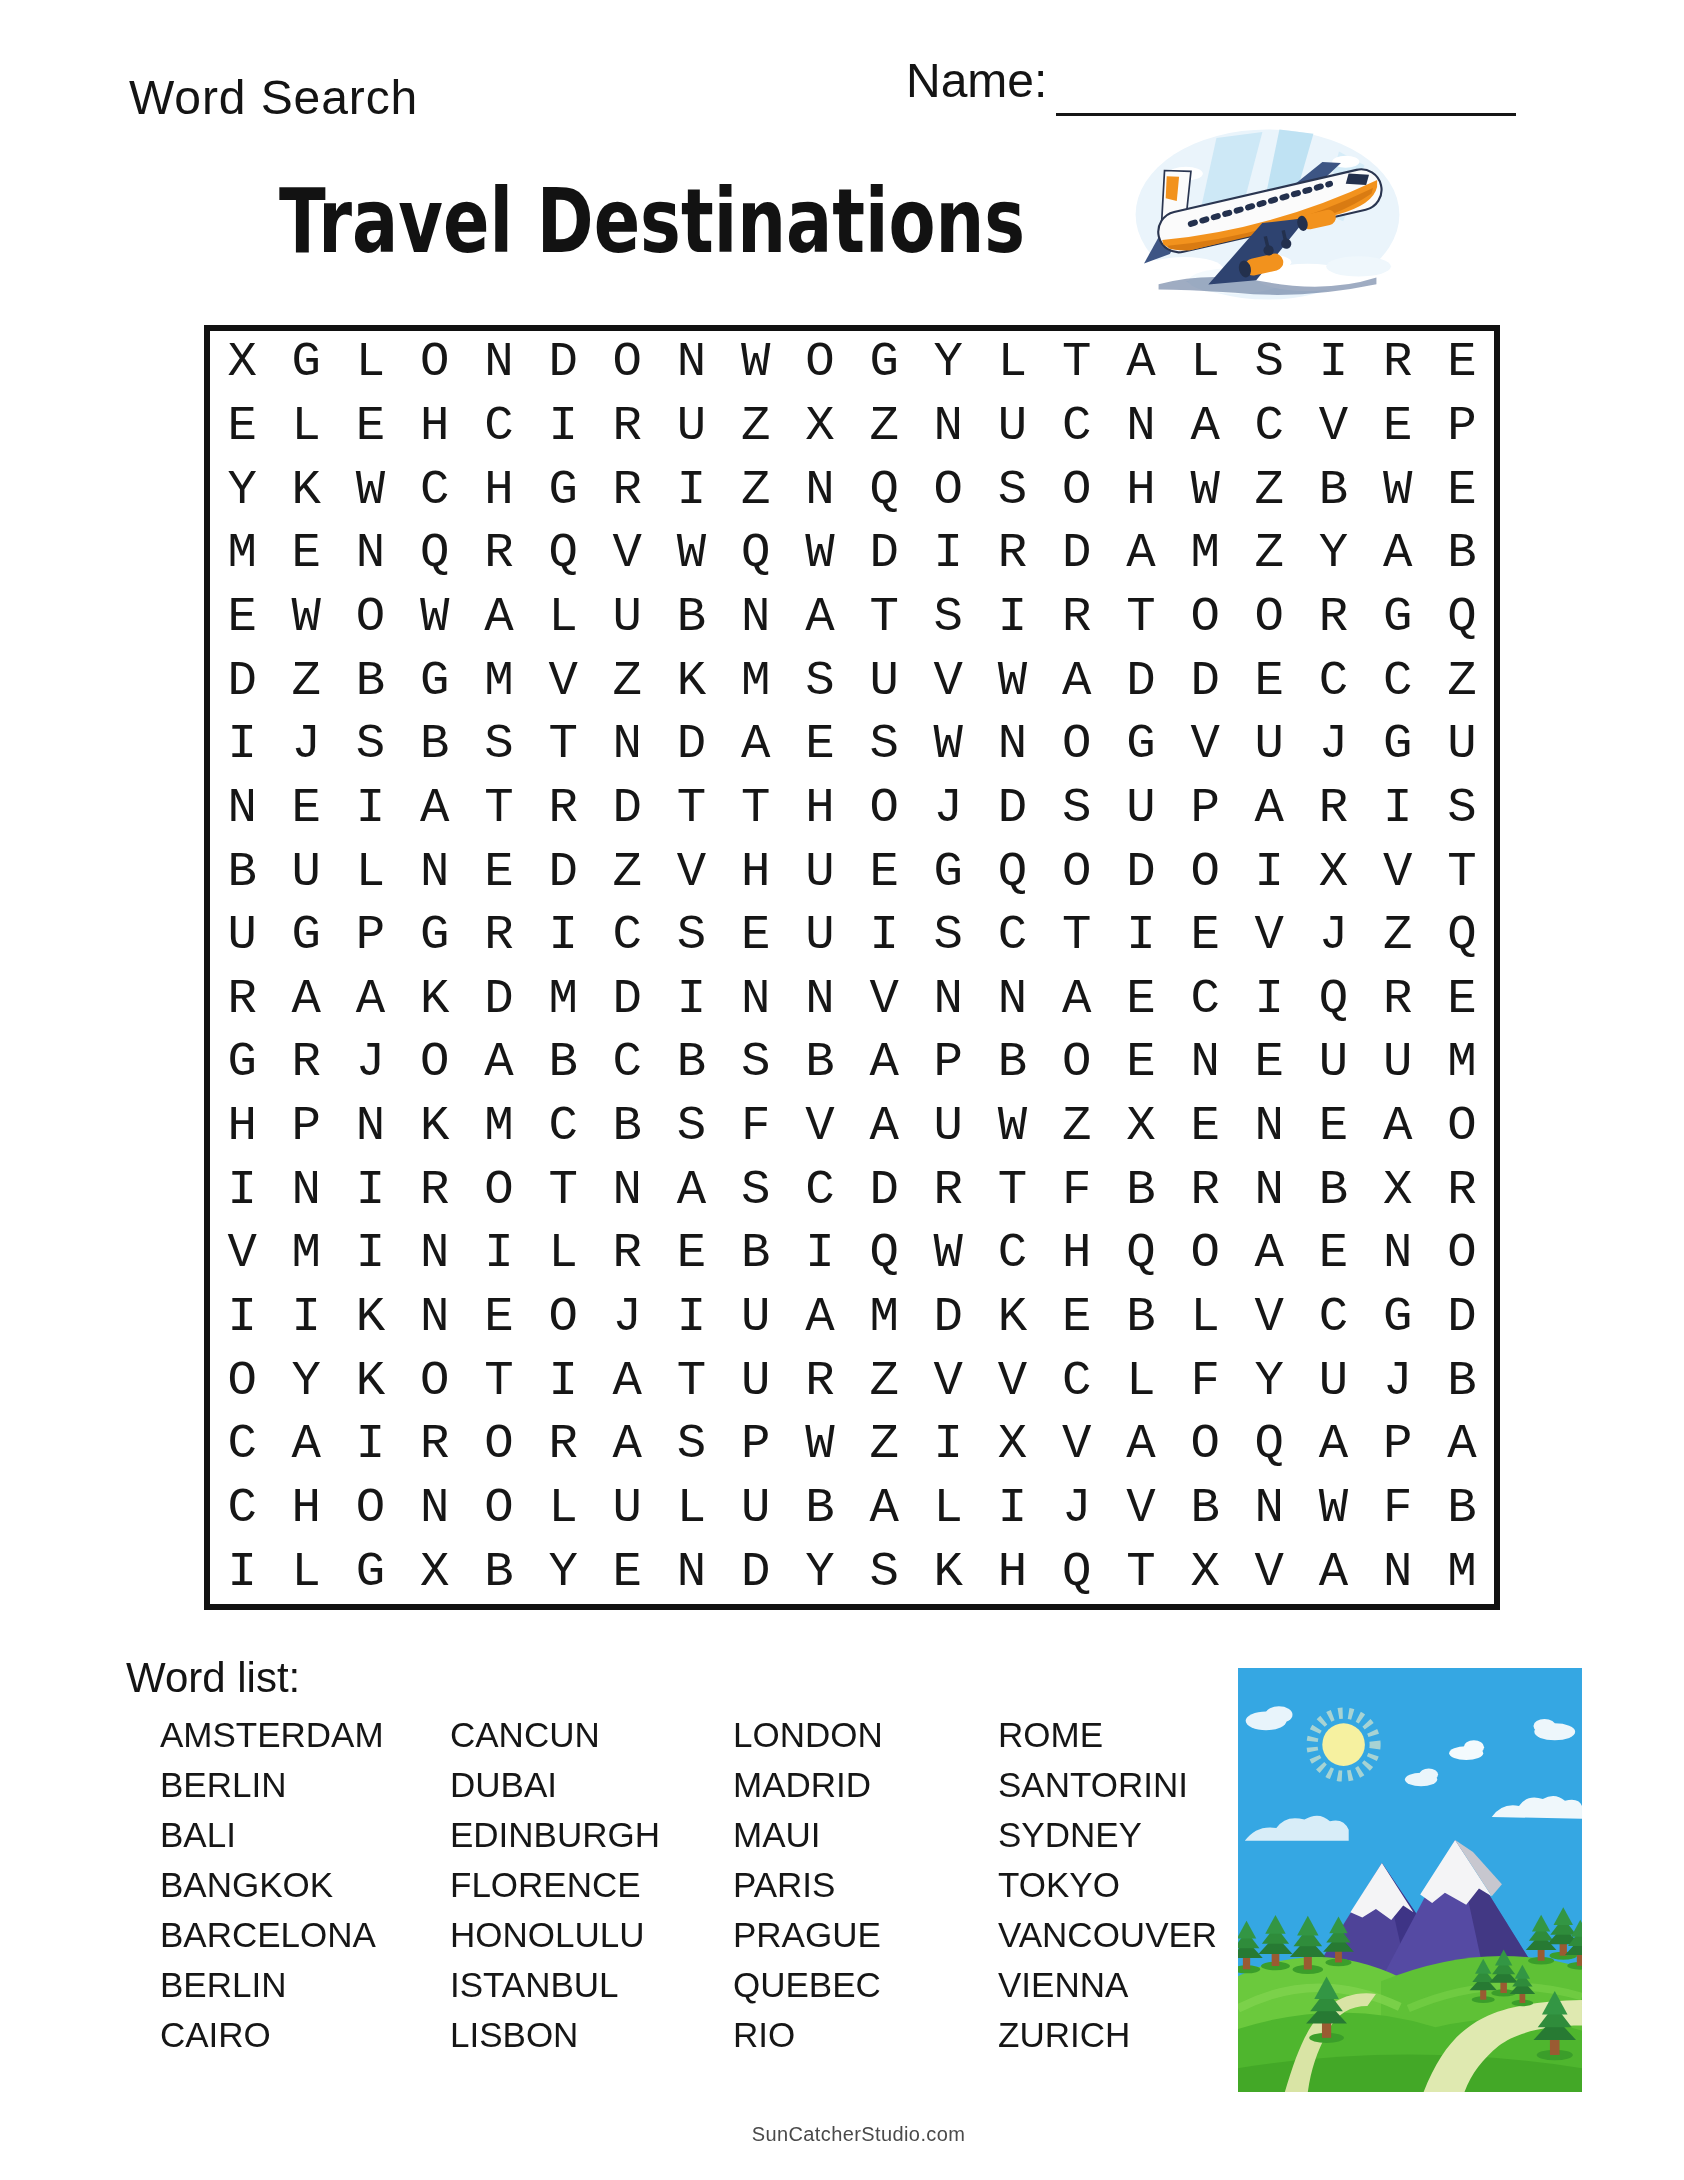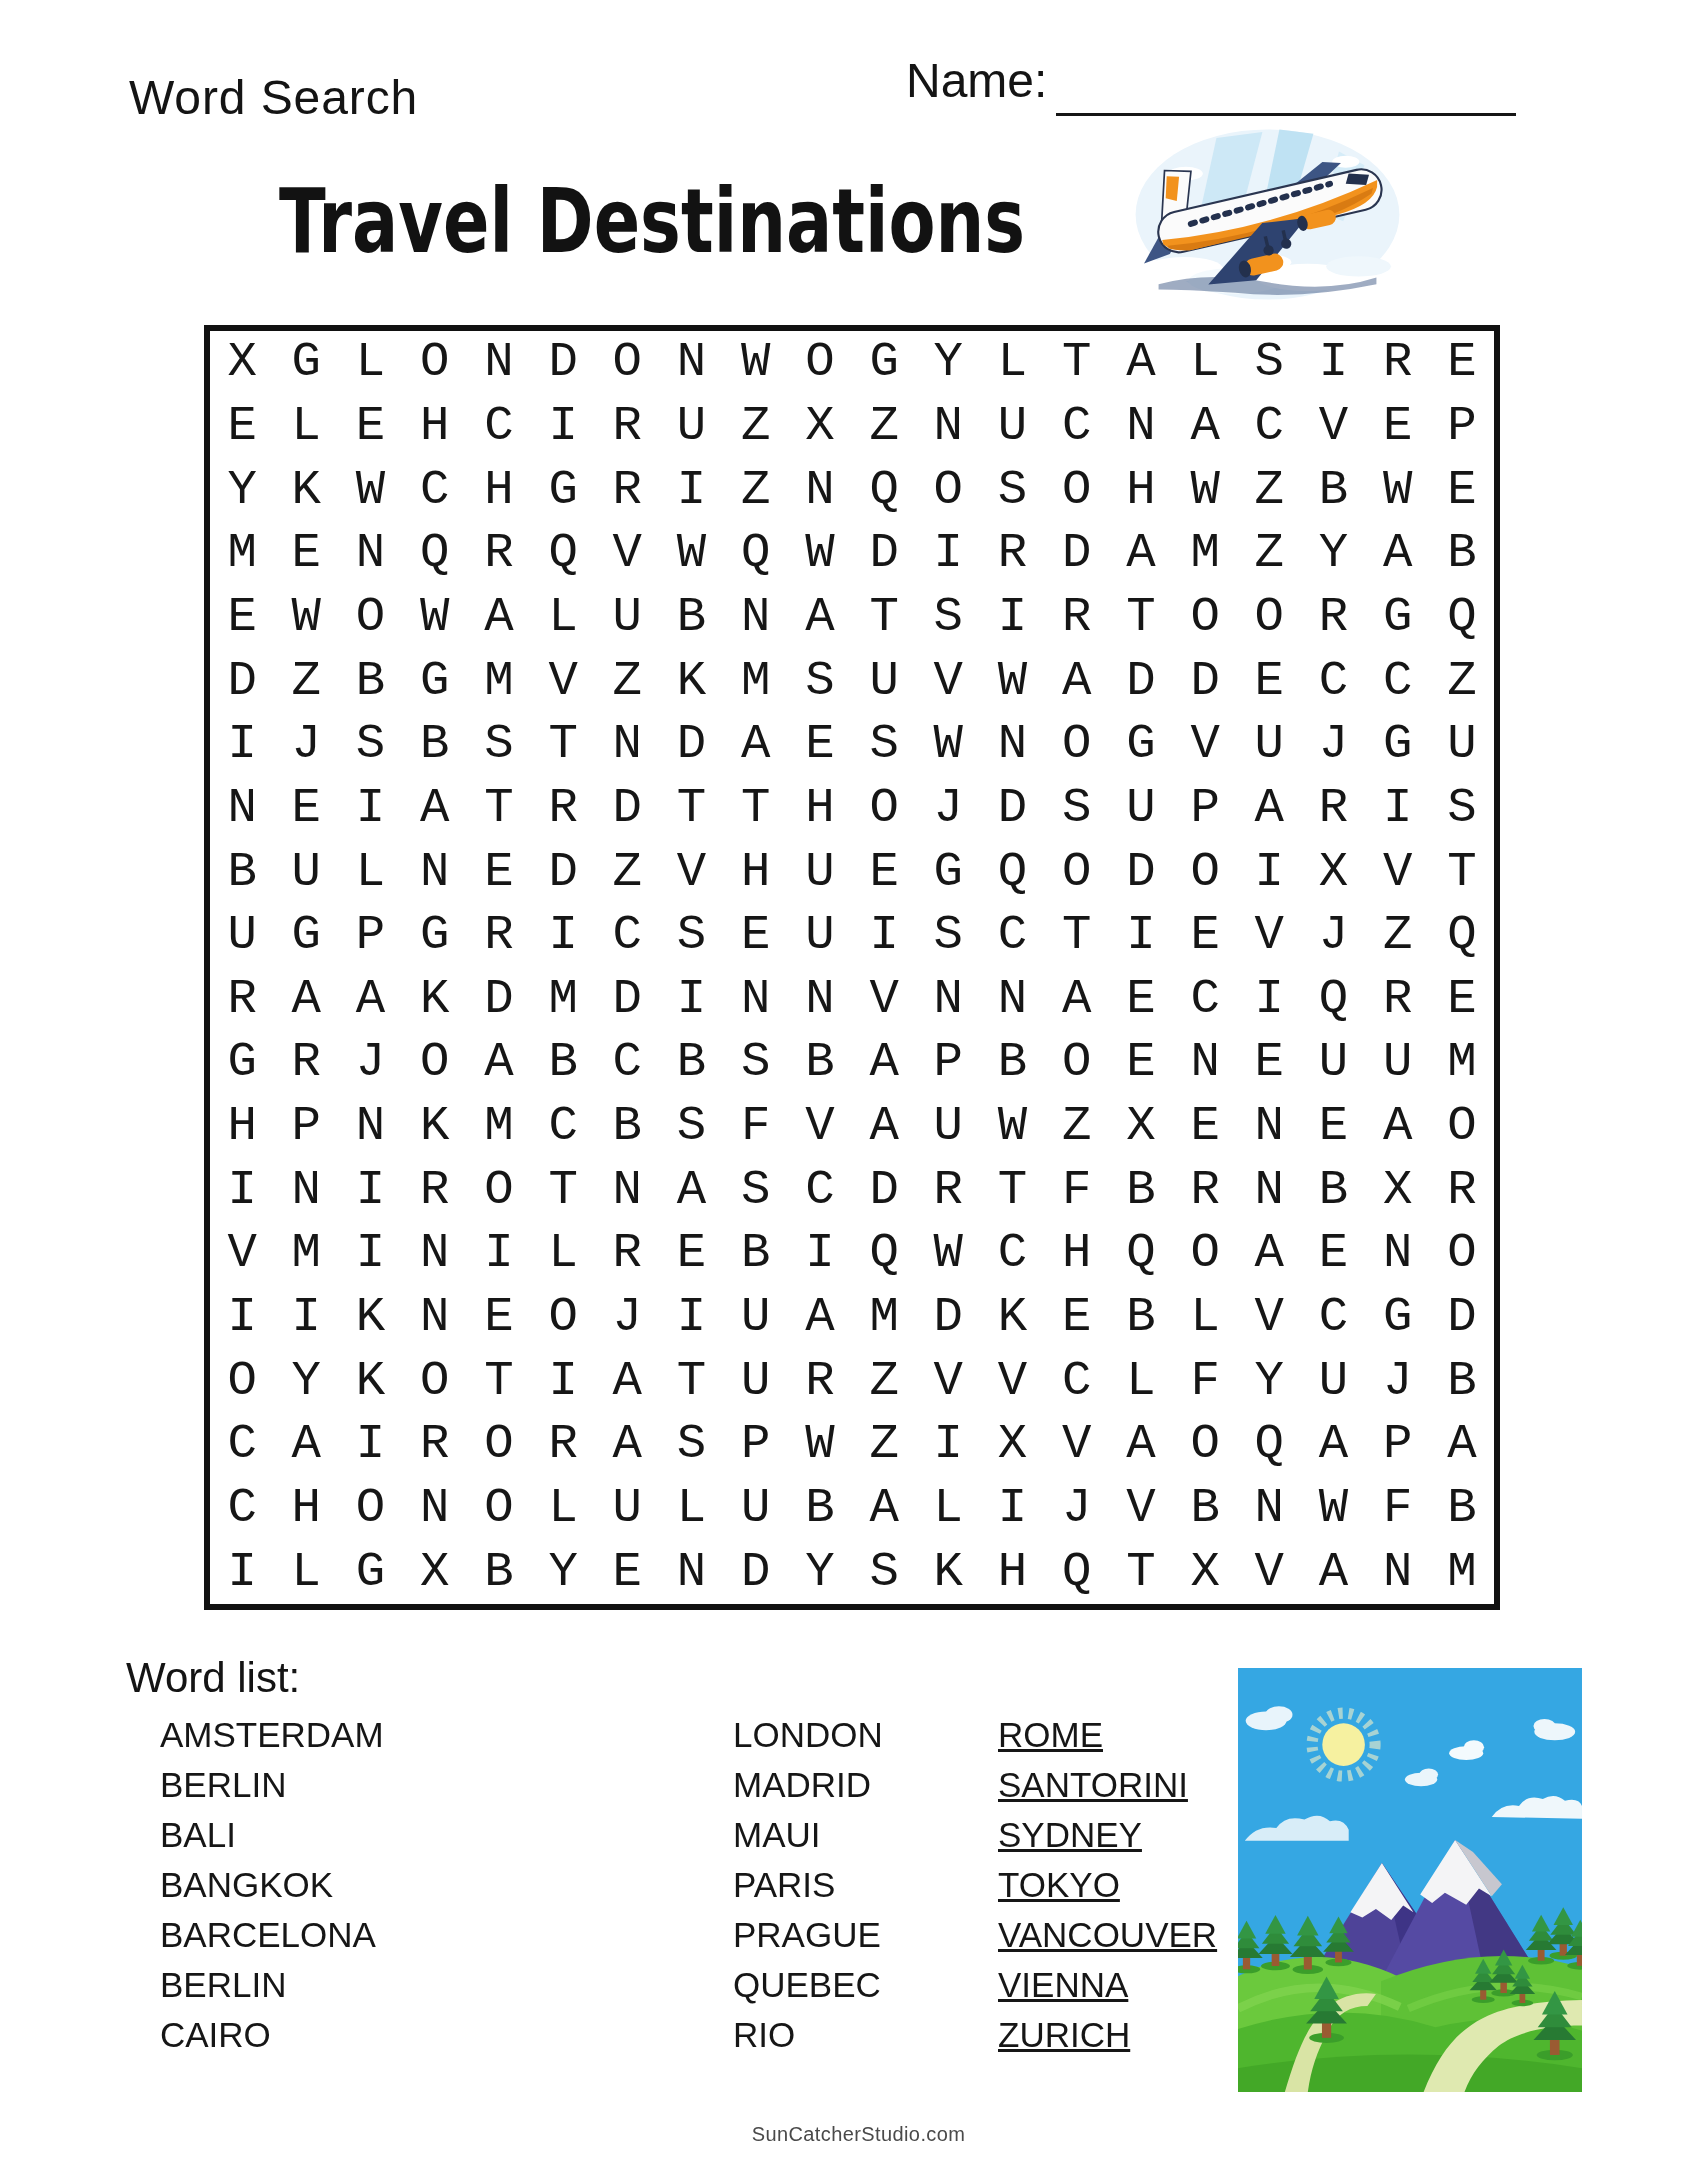--- a/index.html
+++ b/index.html
@@ -18,21 +18,21 @@
 
   .grid-box{position:absolute;left:204px;top:325px;width:1296px;height:1285px;
             box-sizing:border-box;border:6px solid #111111;background:#ffffff;
             display:grid;grid-template-columns:repeat(20,1fr);grid-auto-rows:1fr;}
   .cell{display:flex;align-items:center;justify-content:center;
         font-family:"Liberation Mono",monospace;font-size:49px;color:#161616;line-height:1;}
 
   .wl-label{position:absolute;left:126px;top:1654px;font-size:42px;color:#141414;text-align:center;}
   .wl-col{position:absolute;top:1710px;font-size:35px;color:#161616;}
   .wl-col .word{height:50px;line-height:50px;white-space:nowrap;}
-  .wl-col1{left:160px;} .wl-col2{left:450px;} .wl-col3{left:733px;} .wl-col4{left:998px;text-decoration:underline;}
+  .wl-col1{left:160px;} .wl-col2{left:450px;} .wl-col3{left:733px;} .wl-col4{left:998px;}
 
   .scene{position:absolute;left:1238px;top:1668px;width:344px;height:424px;}
 
   .footer{position:absolute;left:16px;top:2123px;width:100%;text-align:center;
           font-size:20px;color:#4a4a4a;letter-spacing:0.4px;}
 </style>
 </head>
 <body>
 
 <div class="page">
@@ -487,20 +487,29 @@
 
   <div class="wl-label">Word list:</div>
   <div class="wl-col wl-col1">
       <div class="word">AMSTERDAM</div>
       <div class="word">BERLIN</div>
       <div class="word">BALI</div>
       <div class="word">BANGKOK</div>
       <div class="word">BARCELONA</div>
       <div class="word">BERLIN</div>
       <div class="word">CAIRO</div>
+    </div>
+  <div class="wl-col wl-col2">
+      <div class="word">CANCUN</div>
+      <div class="word">DUBAI</div>
+      <div class="word">EDINBURGH</div>
+      <div class="word">FLORENCE</div>
+      <div class="word">HONOLULU</div>
+      <div class="word">ISTANBUL</div>
+      <div class="word">LISBON</div>
     </div>
   <div class="wl-col wl-col3">
       <div class="word">LONDON</div>
       <div class="word">MADRID</div>
       <div class="word">MAUI</div>
       <div class="word">PARIS</div>
       <div class="word">PRAGUE</div>
       <div class="word">QUEBEC</div>
       <div class="word">RIO</div>
     </div>

